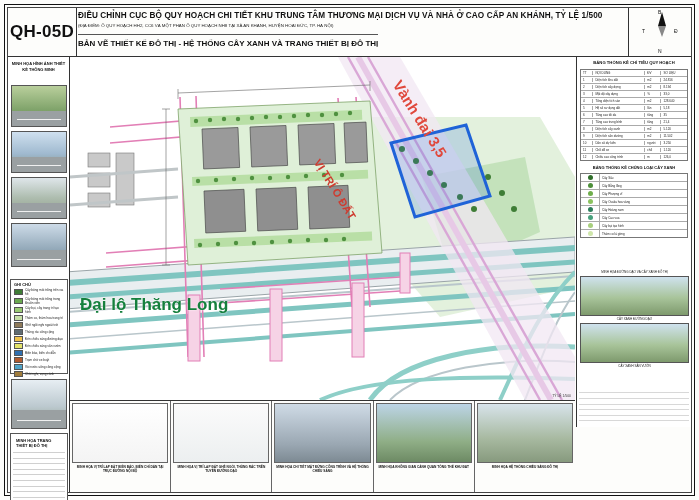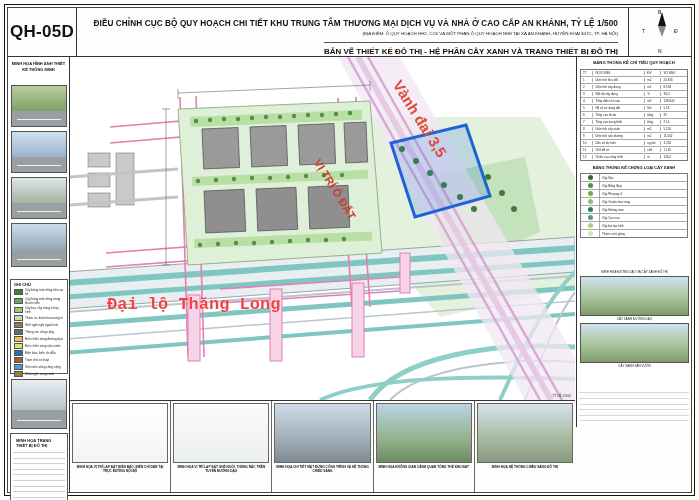--- a/index.html
+++ b/index.html
@@ -24,21 +24,21 @@
   .titlebar{
     position:absolute;left:8px;top:8px;width:683px;height:49px;
     box-sizing:border-box;border-bottom:1px solid #333;
   }
   .code-cell{
     position:absolute;left:0;top:0;width:68px;height:48px;
     border-right:1px solid #333;display:flex;align-items:center;justify-content:center;
   }
   .code-cell span{font-size:17px;font-weight:bold;color:#111;letter-spacing:.3px;}
   .title-main{
-    position:absolute;left:70px;top:10px;width:540px;text-align:right;
+    position:absolute;left:70px;top:2px;width:540px;text-align:left;
   }
   .t1{font-size:8.2px;font-weight:bold;color:#111;line-height:11px;letter-spacing:.1px;}
   .t2{font-size:4.4px;color:#222;line-height:7px;margin-top:1px;}
   .t3{font-size:8px;font-weight:bold;color:#111;margin-top:5px;border-top:1px solid #555;padding-top:4px;display:inline-block;}
   .north-cell{
     position:absolute;right:0;top:0;width:62px;height:48px;border-left:1px solid #333;
   }
   .compass{
     position:absolute;left:50%;top:4px;transform:translateX(-50%);
     width:22px;height:26px;
@@ -111,23 +111,22 @@
   .bs-img{width:100%;height:60px;border:1px solid #666;box-sizing:border-box;}
   .bs-cap{font-size:3.2px;text-align:center;color:#111;margin-top:2px;line-height:4.4px;font-weight:bold;}
   
   .map{
     position:absolute;left:70px;top:57px;right:124px;bottom:100px;
     overflow:hidden;background:#ffffff;
   }
   .mapsvg{position:absolute;left:0;top:0;}
   .lbl{position:absolute;font-weight:bold;white-space:nowrap;}
   #lbl-thanglong{
-    left:37px;top:238px;color:#ef4444;font-size:17px;
+    left:10px;top:238px;color:#15803d;font-size:17px;
     text-shadow:0 0 2px #fff;
-    font-family:Liberation Mono, monospace;
   }
   #lbl-vanhdai{
     left:334px;top:20px;color:#e0483c;font-size:15px;
     transform:rotate(58deg);transform-origin:left top;
   }
   #lbl-vitri{
     left:252px;top:100px;color:#cf3b2f;font-size:11px;
     transform:rotate(58deg);transform-origin:left top;
   }
   .scalebar{position:absolute;right:4px;bottom:2px;font-size:3.4px;color:#333;}
@@ -139,21 +138,21 @@
   <div class="frame"></div>
   <div class="frame2"></div>
 
   <div class="titlebar">
     <div class="code-cell">
       <span>QH-05D</span>
     </div>
     <div class="title-main">
       <div class="t1">ĐIỀU CHỈNH CỤC BỘ QUY HOẠCH CHI TIẾT KHU TRUNG TÂM THƯƠNG MẠI DỊCH VỤ VÀ NHÀ Ở CAO CẤP AN KHÁNH, TỶ LỆ 1/500</div>
       <div class="t2">(ĐỊA ĐIỂM: Ô QUY HOẠCH HH2, CC6 VÀ MỘT PHẦN Ô QUY HOẠCH NH8 TẠI XÃ AN KHÁNH, HUYỆN HOÀI ĐỨC, TP. HÀ NỘI)</div>
-      <div class="t3">BẢN VẼ THIẾT KẾ ĐÔ THỊ - HỆ PHẦN CÂY XANH VÀ TRANG THIẾT BỊ ĐÔ THỊ</div>
+      <div class="t3">BẢN VẼ THIẾT KẾ ĐÔ THỊ - HỆ THỐNG CÂY XANH VÀ TRANG THIẾT BỊ ĐÔ THỊ</div>
     </div>
     <div class="north-cell">
       <div class="compass">
         <div class="needle"></div>
           <div class="needle2"></div>
       </div>
       <div class="nletters">
         <i style="left:29px;top:1px;">B</i>
         <i style="left:45px;top:20px;">Đ</i>
         <i style="left:29px;top:40px;">N</i>

